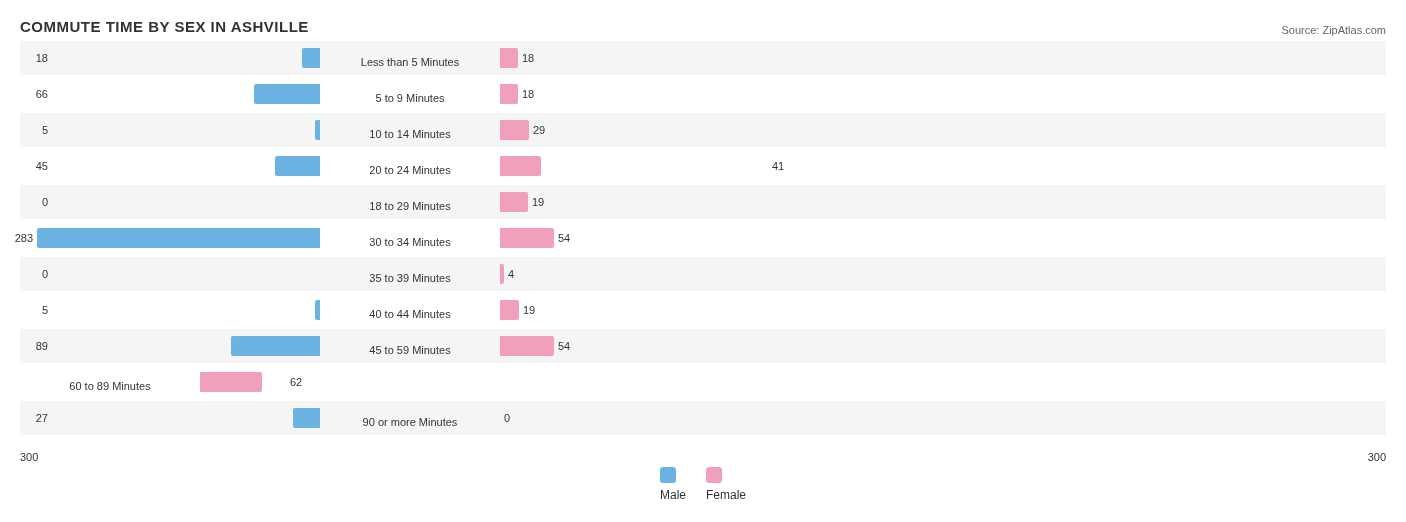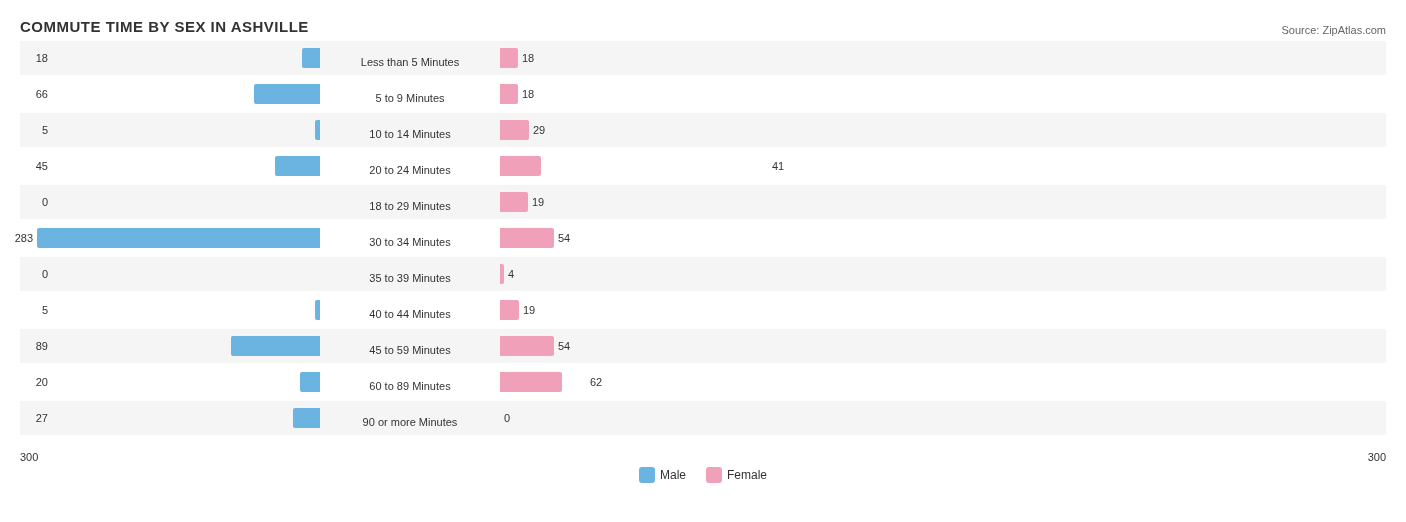--- a/index.html
+++ b/index.html
@@ -109,22 +109,22 @@
     .legend {
       display: flex;
       justify-content: center;
       gap: 20px;
       margin-top: 4px;
       font-size: 12px;
       color: #333;
     }
     .legend-item {
       display: flex;
-      align-items: center;
       gap: 5px;
+      flex-direction: column;
     }
     .legend-swatch {
       width: 16px;
       height: 16px;
       border-radius: 3px;
     }
     .legend-swatch.male { background: #6bb3e0; }
     .legend-swatch.female { background: #f0a0b8; }
   </style>
 </head>
@@ -246,26 +246,20 @@
         <div class="male-bar" style="width:89px; background:#6bb3e0;"></div>
       </div>
     </div>
     <div class="center-label">45 to 59 Minutes</div>
     <div class="female-side" style="width:300px;">
       <div class="female-bar" style="width:54px; background:#f0a0b8;"></div>
       <span class="female-label">54</span>
     </div>
   </div>
       <div class="row">
-    <div class="male-side" style="width:300px;">
-      <span class="male-label">20</span>
-      <div class="male-bar-container">
-        <div class="male-bar" style="width:20px; background:#6bb3e0;"></div>
-      </div>
-    </div>
     <div class="center-label">60 to 89 Minutes</div>
     <div class="female-side" style="width:300px;gap:24px;">
       <div class="female-bar" style="width:62px; background:#f0a0b8;"></div>
       <span class="female-label">62</span>
     </div>
   </div>
       <div class="row">
     <div class="male-side" style="width:300px;">
       <span class="male-label">27</span>
       <div class="male-bar-container">

